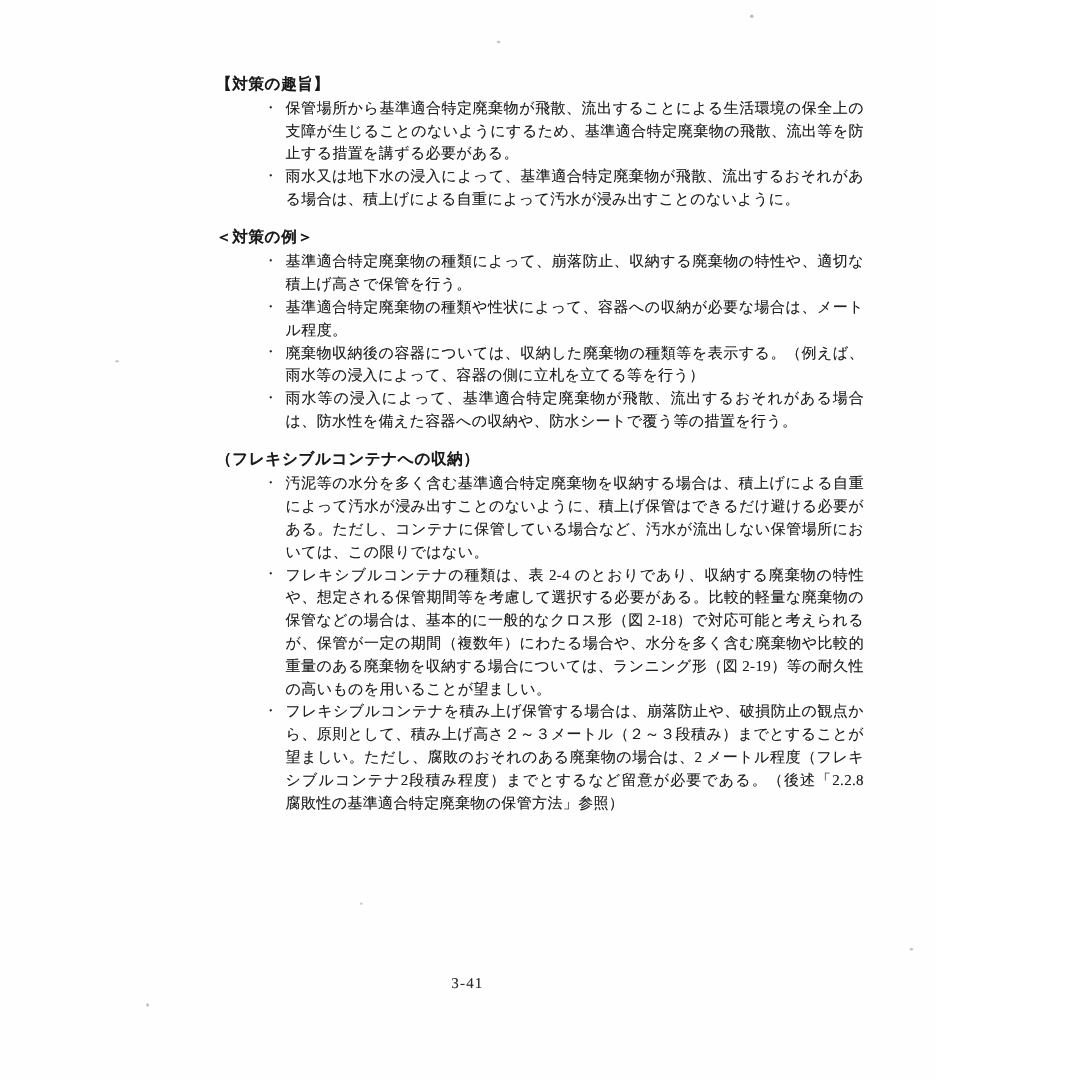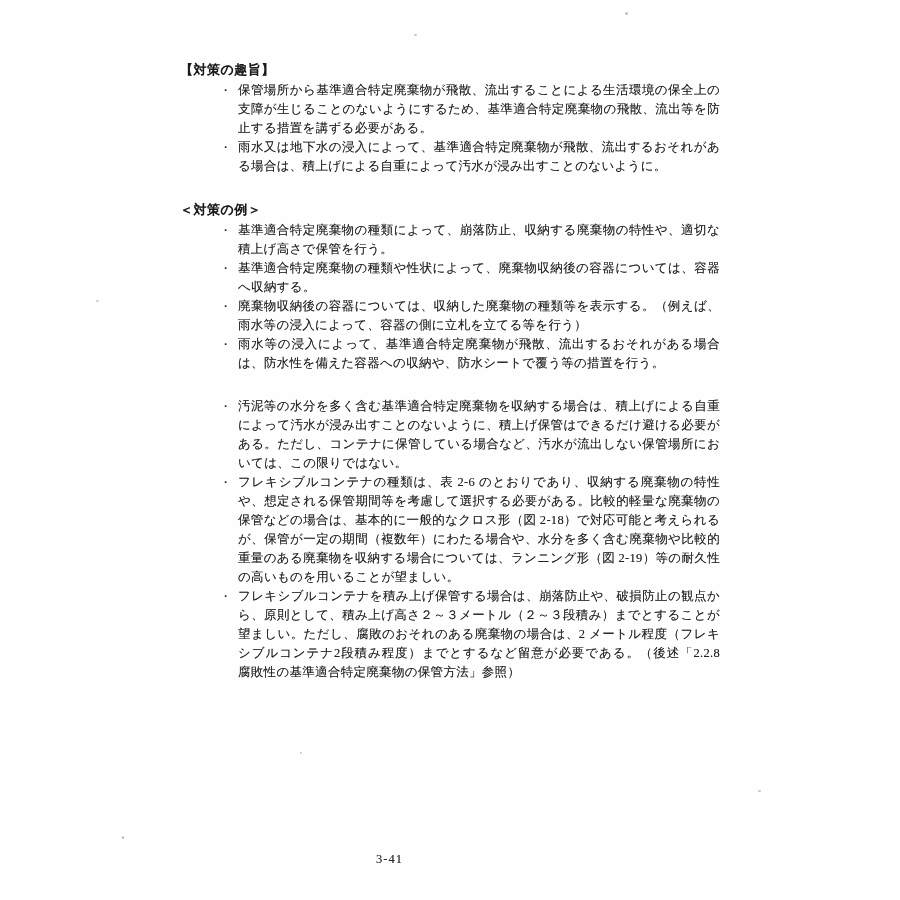--- a/index.html
+++ b/index.html
@@ -16,21 +16,21 @@
     font-family: "Liberation Serif", "DejaVu Serif", serif;
     color: #1e1e1e;
   }
   .content {
     position: absolute;
     left: 180px;
     top: 60px;
     width: 540px;
   }
   .section + .section {
-    margin-top: 24px;
+    margin-top: 12px;
   }
   .section-heading {
     font-family: "Liberation Sans", "DejaVu Sans", sans-serif;
     font-weight: 600;
     font-size: 13px;
     line-height: 19px;
     letter-spacing: 0.5px;
     color: #1a1a1a;
     text-shadow: 0 0 0.5px rgba(20,20,20,0.45);
   }
@@ -54,21 +54,21 @@
   }
   li.bullet .btext {
     flex: 1;
     text-align: justify;
     text-justify: inter-ideograph;
   }
   .page-number {
     position: absolute;
     left: 0;
     right: 0;
-    top: 852px;
+    top: 812px;
     text-align: center;
     font-size: 12.5px;
     letter-spacing: 1px;
     color: #2a2a2a;
     text-shadow: 0 0 0.5px rgba(25,25,25,0.4);
   }
   .speck {
     position: absolute;
     background: #c4c4c4;
     border-radius: 50%;
@@ -107,42 +107,43 @@
 
     <div class="section">
       <div class="section-heading">＜対策の例＞</div>
       <ul class="bullets">
         <li class="bullet">
           <span class="marker">・</span>
           <span class="btext">基準適合特定廃棄物の種類によって、崩落防止、収納する廃棄物の特性や、適切な積上げ高さで保管を行う。</span>
         </li>
         <li class="bullet">
           <span class="marker">・</span>
-          <span class="btext">基準適合特定廃棄物の種類や性状によって、廃棄物収納後の容器については、容器へ収納する。</span>
+          <span class="btext">基準適合特定廃棄物の種類や性状によって、容器への収納が必要な場合は、メートル程度。</span>
         </li>
         <li class="bullet">
           <span class="marker">・</span>
           <span class="btext">廃棄物収納後の容器については、収納した廃棄物の種類等を表示する。（例えば、雨水等の浸入によって、容器の側に立札を立てる等を行う）</span>
         </li>
         <li class="bullet">
           <span class="marker">・</span>
           <span class="btext">雨水等の浸入によって、基準適合特定廃棄物が飛散、流出するおそれがある場合は、防水性を備えた容器への収納や、防水シートで覆う等の措置を行う。</span>
         </li>
       </ul>
     </div>
 
     <div class="section">
+      <div class="section-heading">（フレキシブルコンテナへの収納）</div>
       <ul class="bullets">
         <li class="bullet">
           <span class="marker">・</span>
           <span class="btext">汚泥等の水分を多く含む基準適合特定廃棄物を収納する場合は、積上げによる自重によって汚水が浸み出すことのないように、積上げ保管はできるだけ避ける必要がある。ただし、コンテナに保管している場合など、汚水が流出しない保管場所においては、この限りではない。</span>
         </li>
         <li class="bullet">
           <span class="marker">・</span>
-          <span class="btext">フレキシブルコンテナの種類は、表 2-6 のとおりであり、収納する廃棄物の特性や、想定される保管期間等を考慮して選択する必要がある。比較的軽量な廃棄物の保管などの場合は、基本的に一般的なクロス形（図 2-18）で対応可能と考えられるが、保管が一定の期間（複数年）にわたる場合や、水分を多く含む廃棄物や比較的重量のある廃棄物を収納する場合については、ランニング形（図 2-19）等の耐久性の高いものを用いることが望ましい。</span>
+          <span class="btext">フレキシブルコンテナの種類は、表 2-4 のとおりであり、収納する廃棄物の特性や、想定される保管期間等を考慮して選択する必要がある。比較的軽量な廃棄物の保管などの場合は、基本的に一般的なクロス形（図 2-18）で対応可能と考えられるが、保管が一定の期間（複数年）にわたる場合や、水分を多く含む廃棄物や比較的重量のある廃棄物を収納する場合については、ランニング形（図 2-19）等の耐久性の高いものを用いることが望ましい。</span>
         </li>
         <li class="bullet">
           <span class="marker">・</span>
           <span class="btext">フレキシブルコンテナを積み上げ保管する場合は、崩落防止や、破損防止の観点から、原則として、積み上げ高さ２～３メートル（２～３段積み）までとすることが望ましい。ただし、腐敗のおそれのある廃棄物の場合は、2 メートル程度（フレキシブルコンテナ2段積み程度）までとするなど留意が必要である。（後述「2.2.8　腐敗性の基準適合特定廃棄物の保管方法」参照）</span>
         </li>
       </ul>
     </div>
 
   </div>
 

